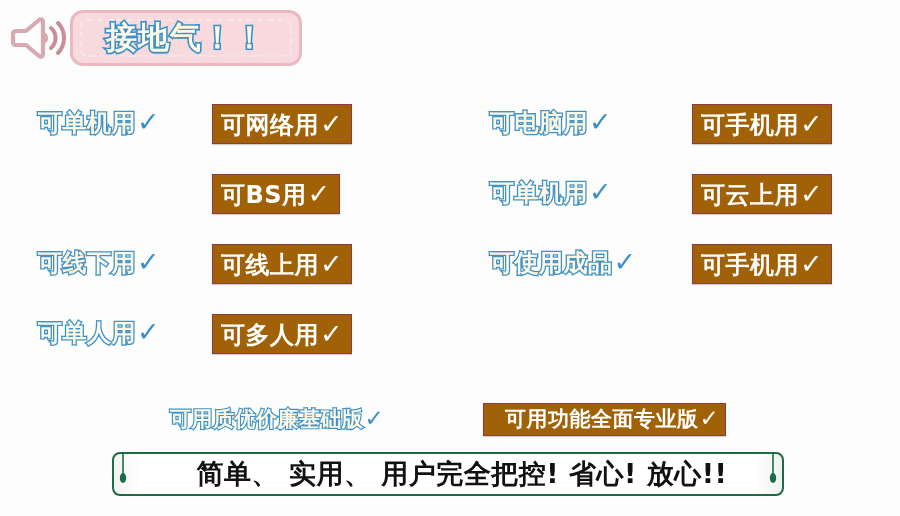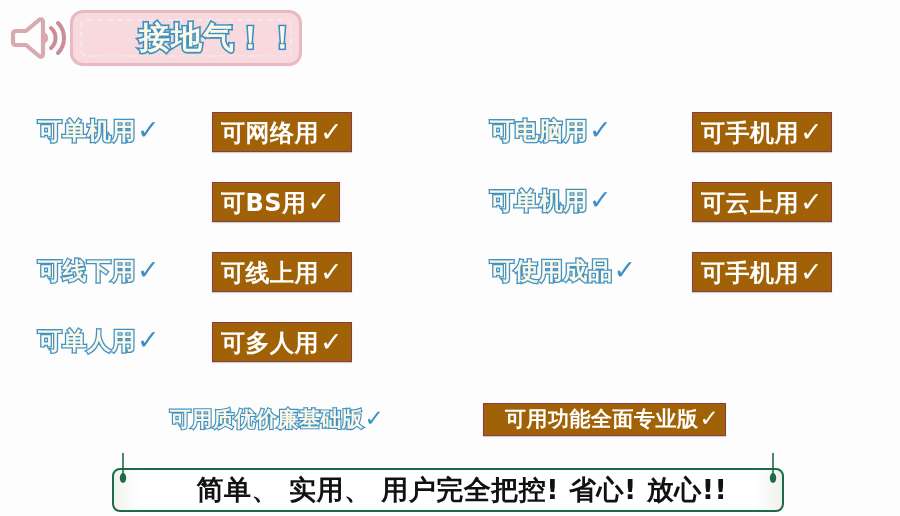--- a/index.html
+++ b/index.html
@@ -32,21 +32,21 @@
   #title-badge {
     position: relative;
     width: 232px;
     height: 56px;
     background: #f8d9dd;
     border: 3px solid #e8b9c1;
     border-radius: 13px;
     box-sizing: border-box;
     display: flex;
     align-items: center;
-    justify-content: flex-end;
+    justify-content: center;
   }
   #title-badge::before {
     content: "";
     position: absolute;
     left: 7px;
     right: 7px;
     top: 6px;
     bottom: 6px;
     border: 2px dashed #f6e6e9;
     border-radius: 7px;
@@ -62,21 +62,21 @@
     -webkit-text-stroke: 3.2px #3d92c4;
     paint-order: stroke fill;
     text-shadow: 0 2px 0 rgba(61,146,196,0.25);
     white-space: nowrap;
   }
 
   
   #feature-grid {
     position: absolute;
     left: 0;
-    top: 112px;
+    top: 104px;
     width: 740px;
   }
   .feature-row {
     position: relative;
     height: 70px;
   }
   .cell {
     position: absolute;
     display: flex;
     align-items: center;
@@ -155,21 +155,21 @@
   #bottom-banner {
     position: absolute;
     left: 112px;
     top: 452px;
     width: 672px;
     height: 50px;
   }
   #banner-box {
     position: absolute;
     left: 0;
-    top: 16px;
+    top: 0;
     width: 100%;
     height: 44px;
     box-sizing: border-box;
     background: linear-gradient(to right, #f2f2f2 0%, #ffffff 4%, #ffffff 96%, #f0f0f0 100%);
     border: 2px solid #1c6b45;
     border-radius: 8px;
     box-shadow: 0 3px 0 #12past, 0 3px 0 #135b39;
     display: flex;
     align-items: center;
     justify-content: center;

